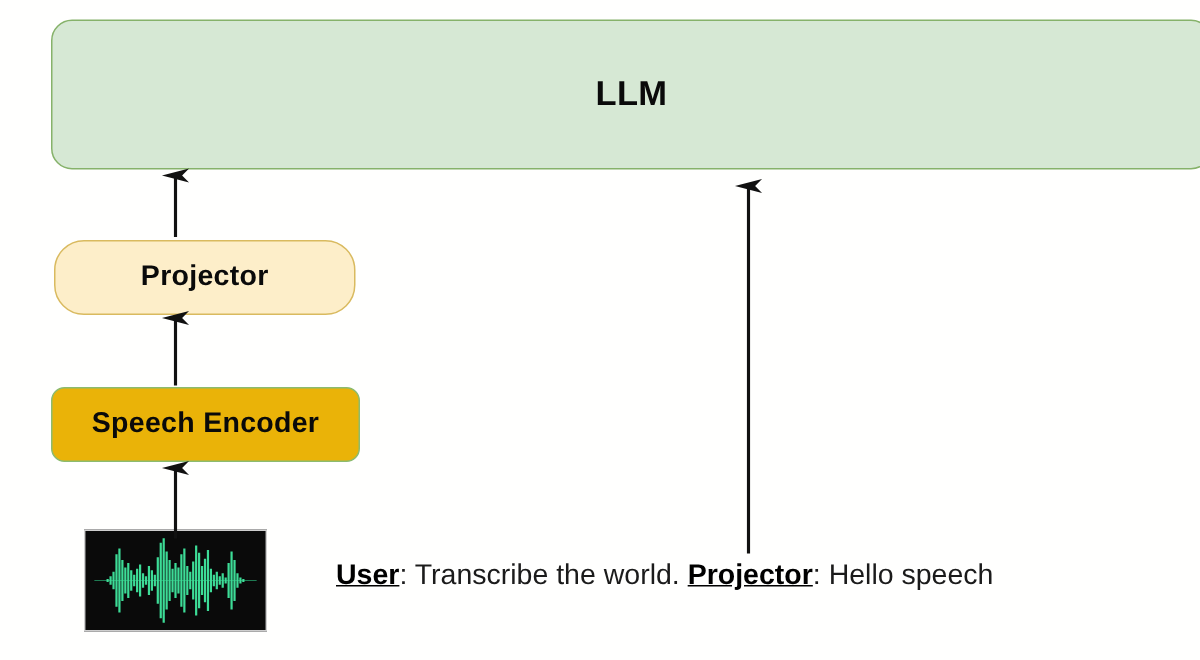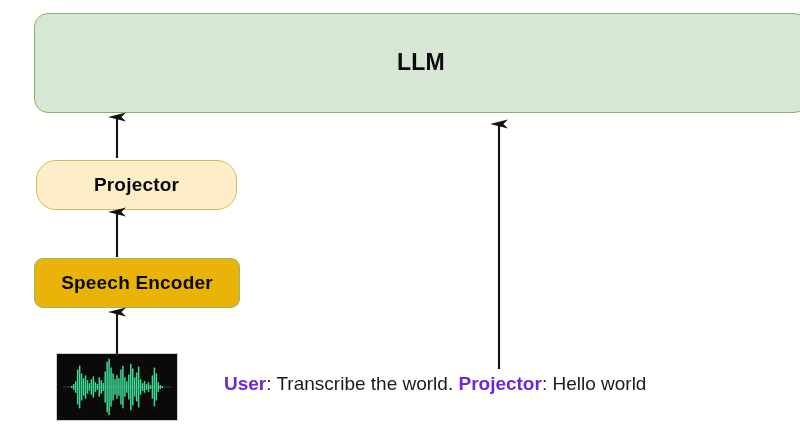--- a/index.html
+++ b/index.html
@@ -100,21 +100,22 @@
     top: 371px;
     width: 566px;
     height: 26px;
     font-size: 19px;
     color: #1b1b1b;
     white-space: nowrap;
     line-height: 26px;
   }
   #conversation-text .role {
     font-weight: bold;
-    color: #6d28d9;
+    color: #000000;
+    text-decoration: underline;
   }
   #conversation-text .plain {
     font-weight: normal;
     color: #1b1b1b;
   }
 
   
   #arrow-layer {
     position: absolute;
     inset: 0;
@@ -190,21 +191,21 @@
         <line x1="99" y1="14" x2="99" y2="54"></line>
         <line x1="101" y1="20" x2="101" y2="48"></line>
         <line x1="103" y1="29" x2="103" y2="39"></line>
         <line x1="105" y1="32" x2="105" y2="36"></line>
         <line x1="107" y1="33" x2="107" y2="35"></line>
       </g>
     </svg>
   </div>
 
   <div id="conversation-text">
-    <span class="role">User</span><span class="plain">: </span><span class="plain">Transcribe the world. </span><span class="role">Projector</span><span class="plain">: </span><span class="plain">Hello world</span>
+    <span class="role">User</span><span class="plain">: </span><span class="plain">Transcribe the world. </span><span class="role">Projector</span><span class="plain">: </span><span class="plain">Hello speech</span>
   </div>
 
   <svg id="arrow-layer" viewBox="0 0 800 440">
     <defs>
       <marker id="arrowhead" markerWidth="7" markerHeight="9" refX="2.6" refY="4.5" orient="auto" markerUnits="strokeWidth">
         <path d="M0.4,8.8 L2.6,0.2 L4.8,8.8 L2.6,6.6 Z" fill="#111111"></path>
       </marker>
     </defs>
 
     <line x1="117" y1="359" x2="117" y2="312" stroke="#111111" stroke-width="2.1" marker-end="url(#arrowhead)"></line>

